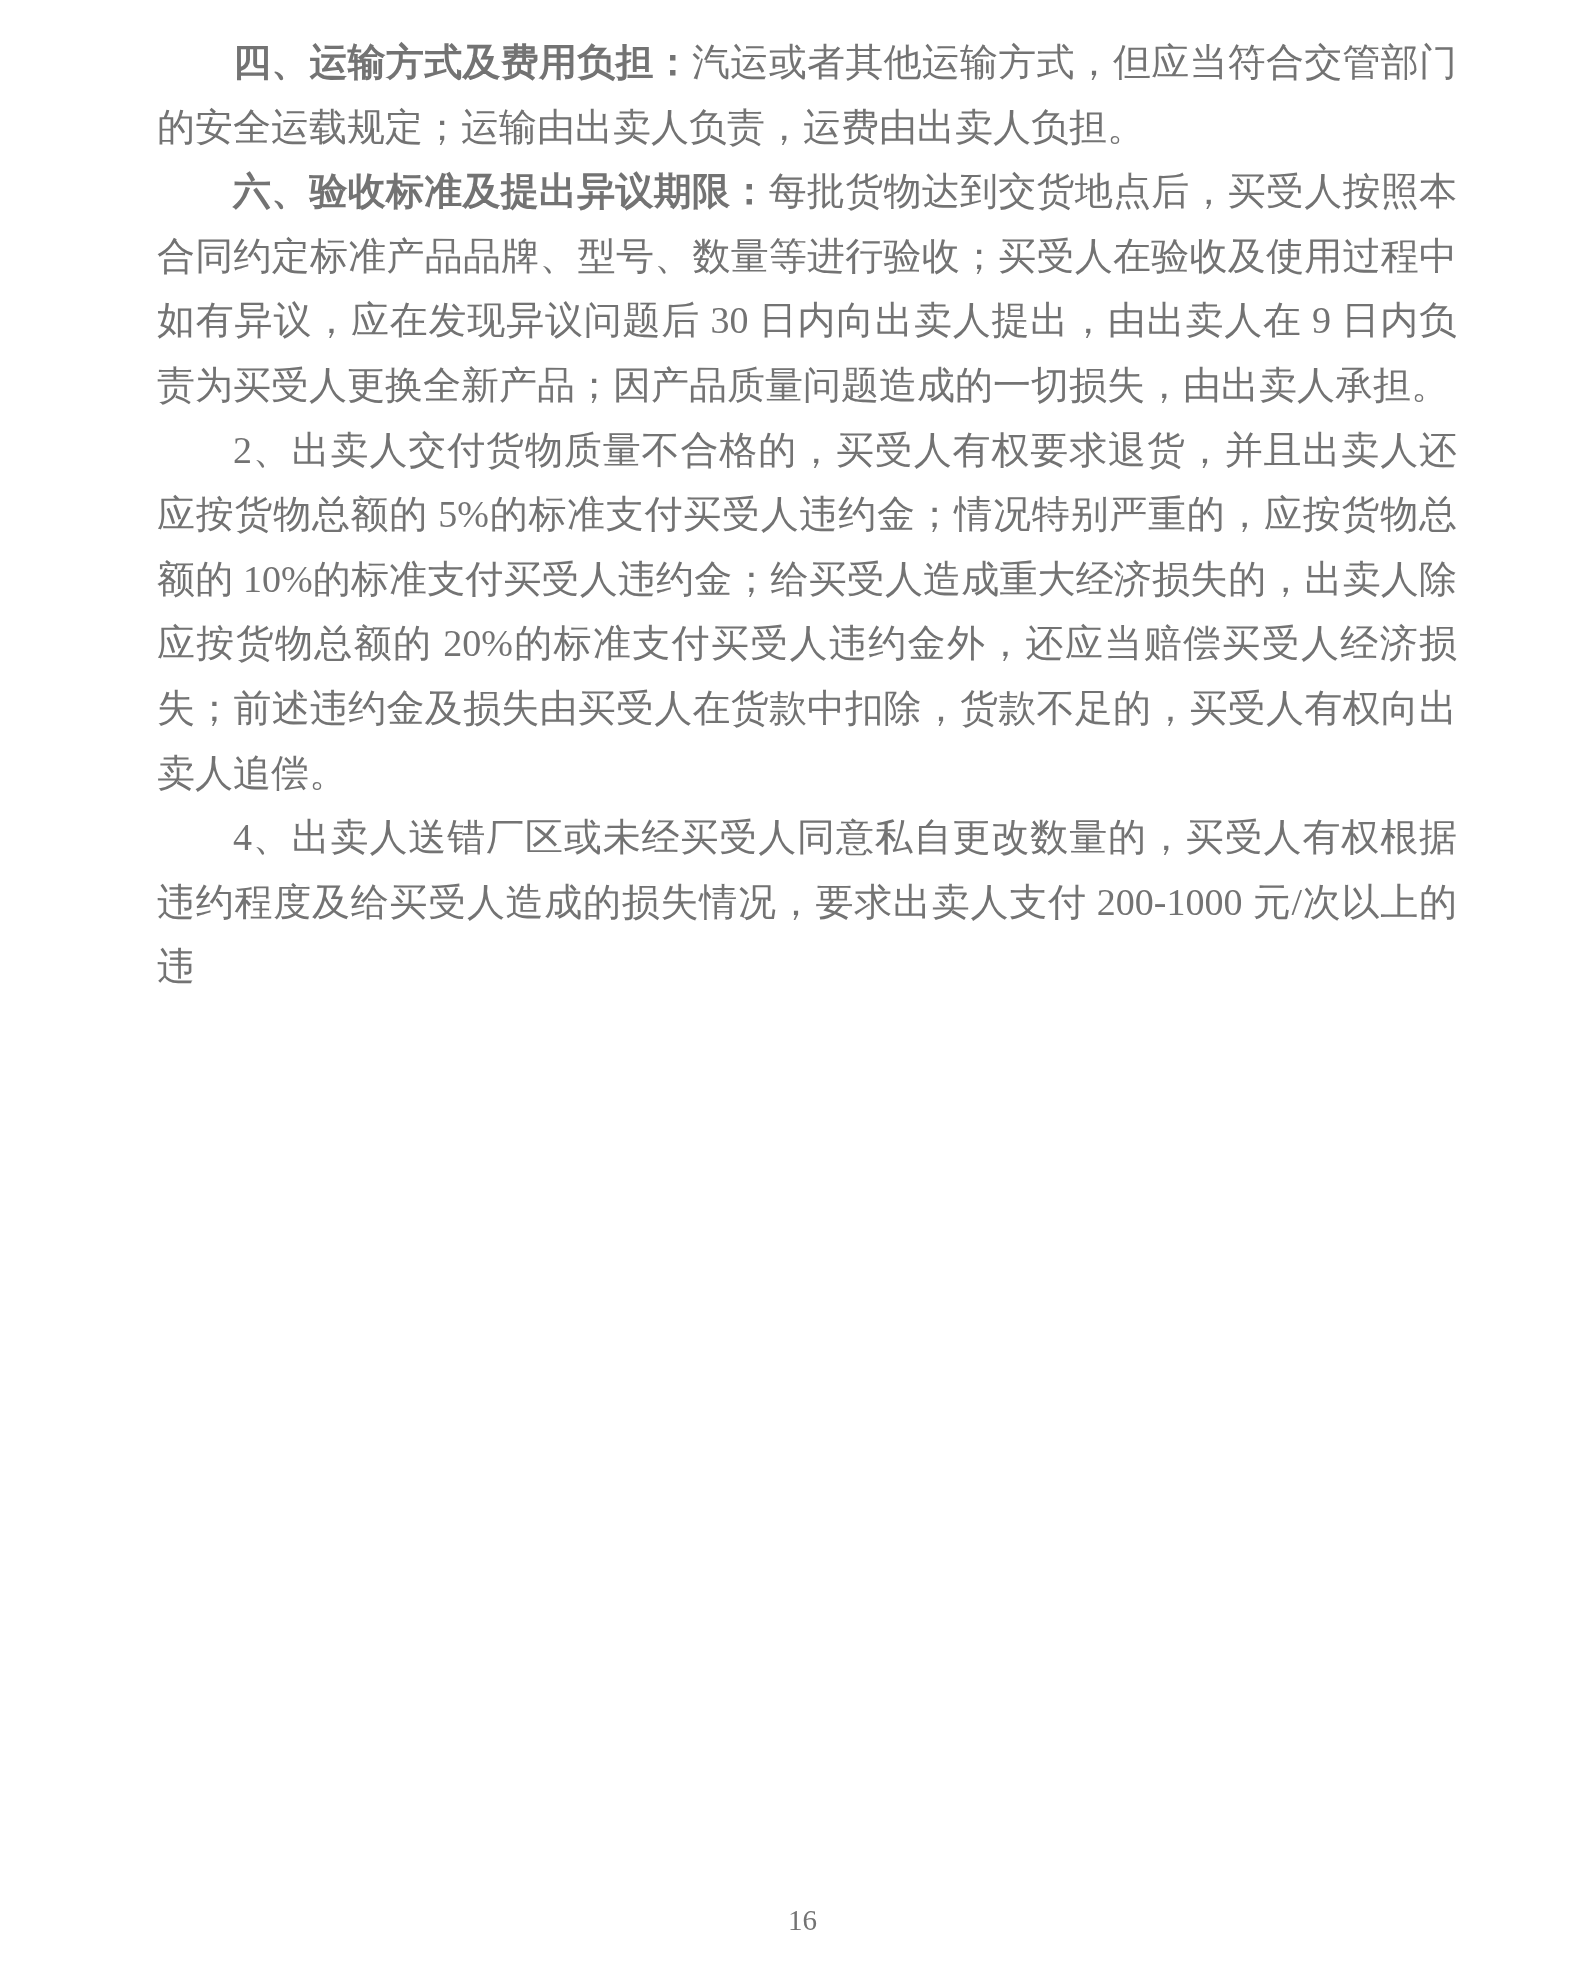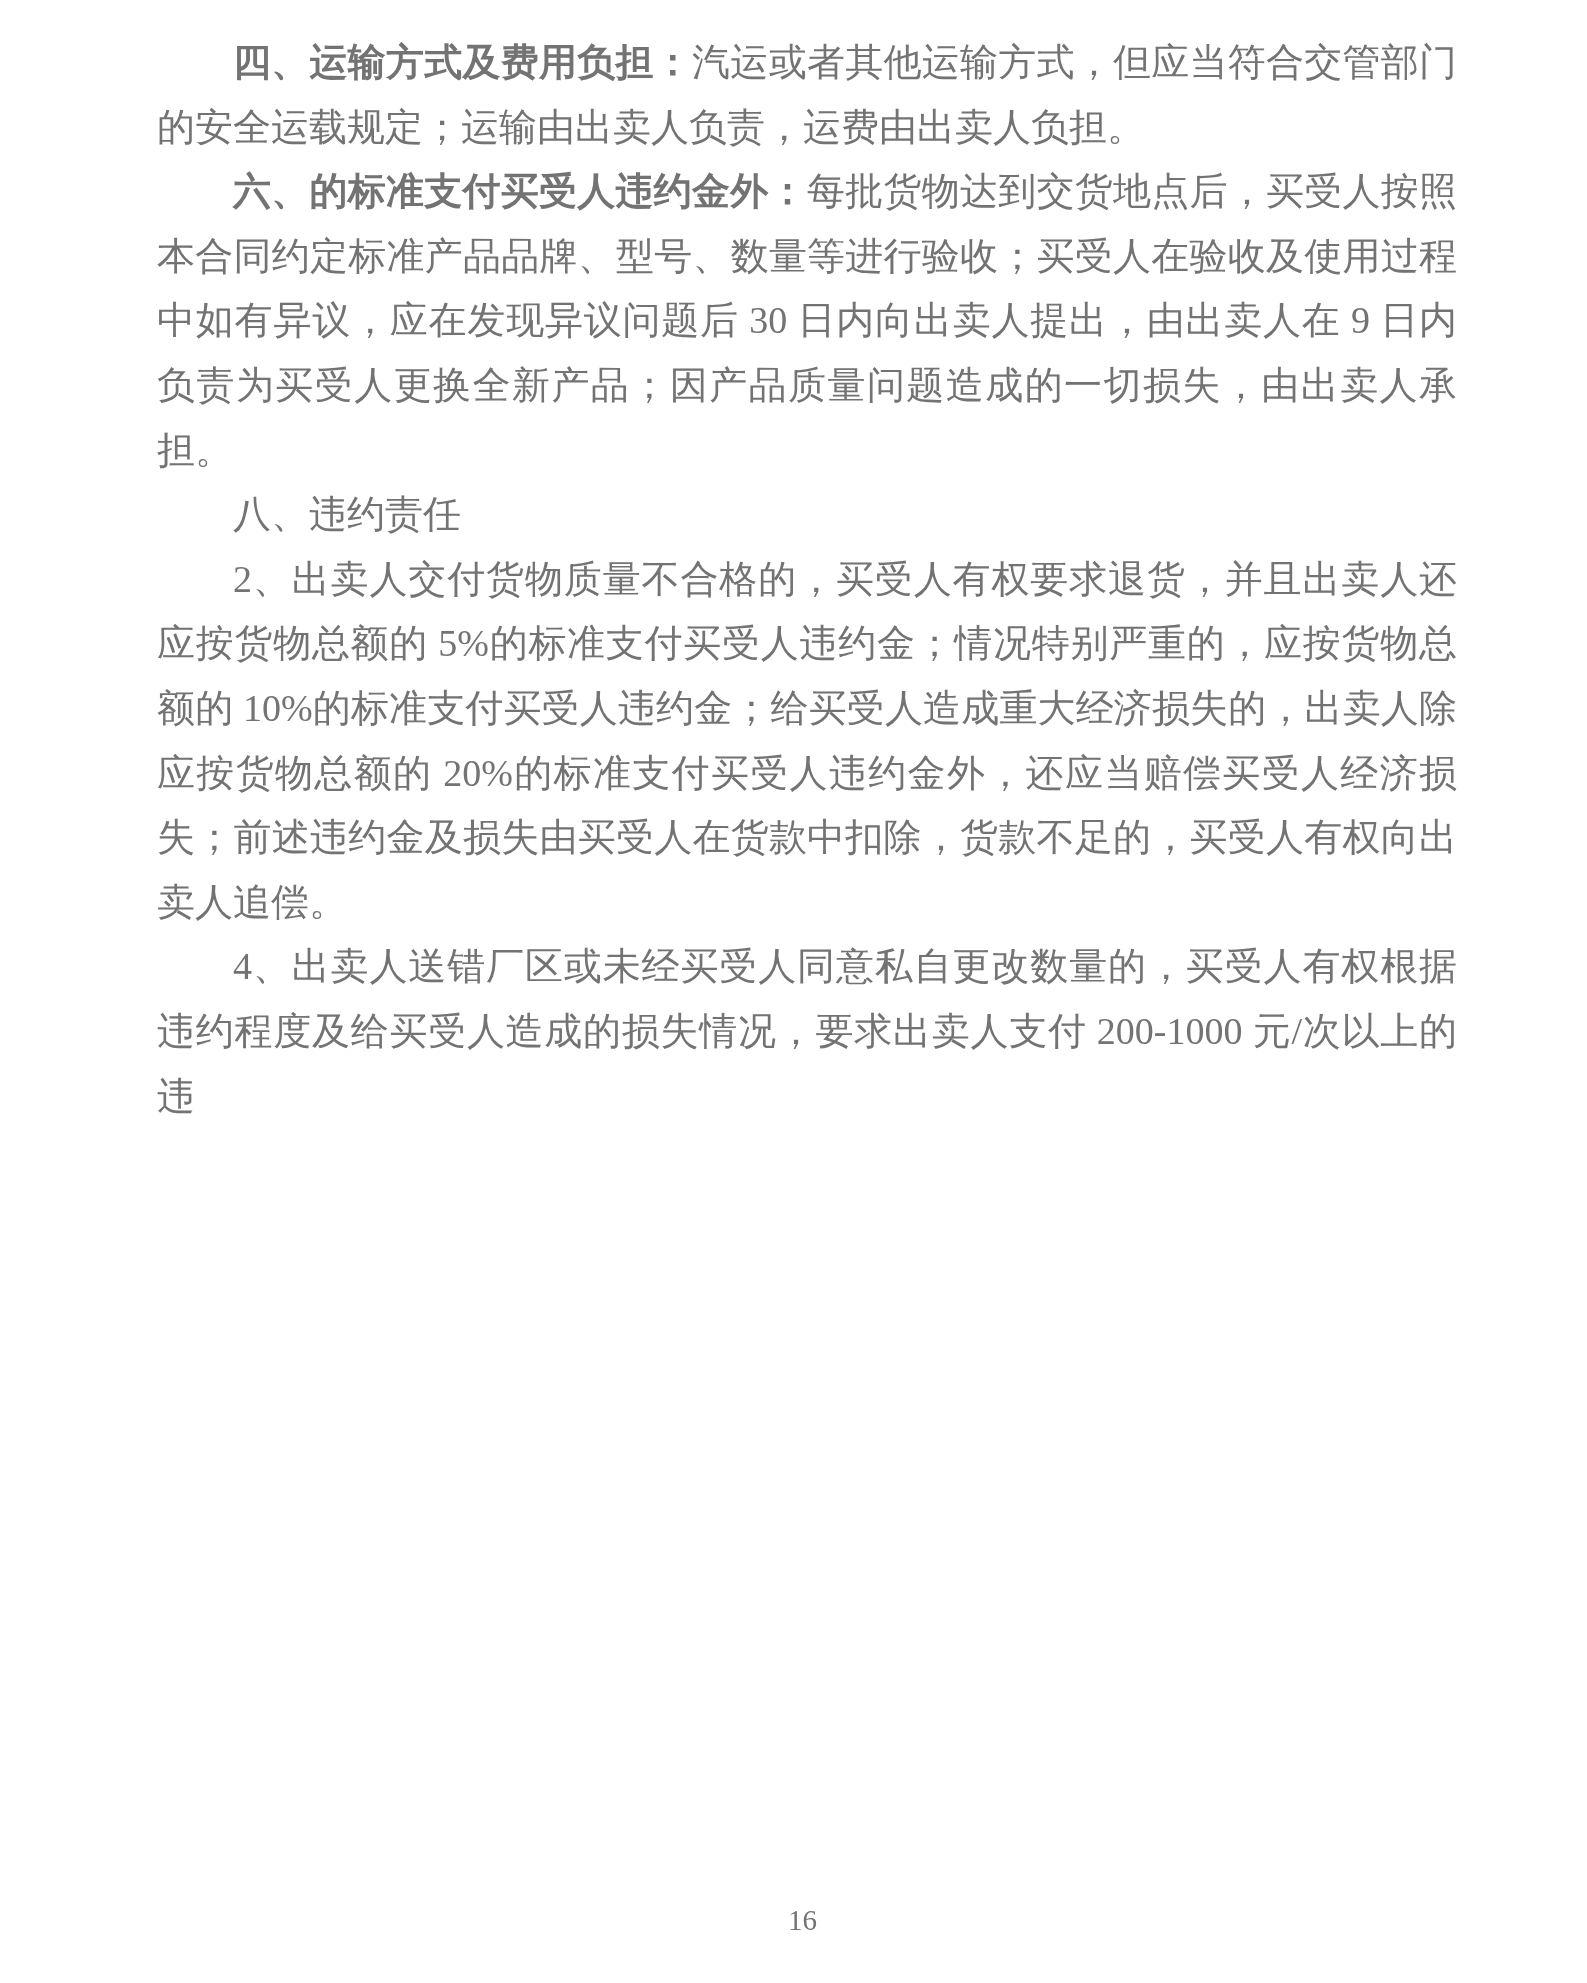--- a/index.html
+++ b/index.html
@@ -48,24 +48,23 @@
 </style>
 </head>
 <body>
 
 <div class="page">
   <div class="content">
 
     <p><span class="b">四、运输方式及费用负担：</span><span>汽运或者其他运输方式，但应当符合交管部门的安全运载规定；运输由出卖人负责，运费由出卖人负担。</span></p>
 
 
-    <p><span class="b">六、的标准支付买受人违约金外：</span><span>每批货物达到交货地点后，买受人按照本合同约定标准产品品牌、型号、数量等进行验收；买受人在验收及使用过程中如有异议，应在发现异议问题后 30 日内向出卖人提出，由出卖人在 9 日内负责为买受人更换全新产品；因产品质量问题造成的一切损失，由出卖人承担。</span></p>
+    <p><span class="b">六、验收标准及提出异议期限：</span><span>每批货物达到交货地点后，买受人按照本合同约定标准产品品牌、型号、数量等进行验收；买受人在验收及使用过程中如有异议，应在发现异议问题后 30 日内向出卖人提出，由出卖人在 9 日内负责为买受人更换全新产品；因产品质量问题造成的一切损失，由出卖人承担。</span></p>
 
 
-    <p><span>八、违约责任</span></p>
 
 
     <p><span>2、出卖人交付货物质量不合格的，买受人有权要求退货，并且出卖人还应按货物总额的 5%的标准支付买受人违约金；情况特别严重的，应按货物总额的 10%的标准支付买受人违约金；给买受人造成重大经济损失的，出卖人除应按货物总额的 20%的标准支付买受人违约金外，还应当赔偿买受人经济损失；前述违约金及损失由买受人在货款中扣除，货款不足的，买受人有权向出卖人追偿。</span></p>
 
 
     <p><span>4、出卖人送错厂区或未经买受人同意私自更改数量的，买受人有权根据违约程度及给买受人造成的损失情况，要求出卖人支付 200-1000 元/次以上的违</span></p>
 
   </div>
 
   <div class="footer">16</div>

